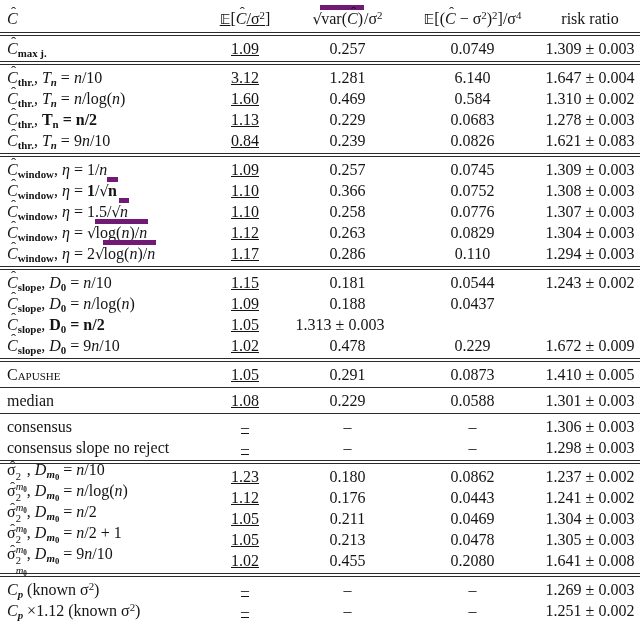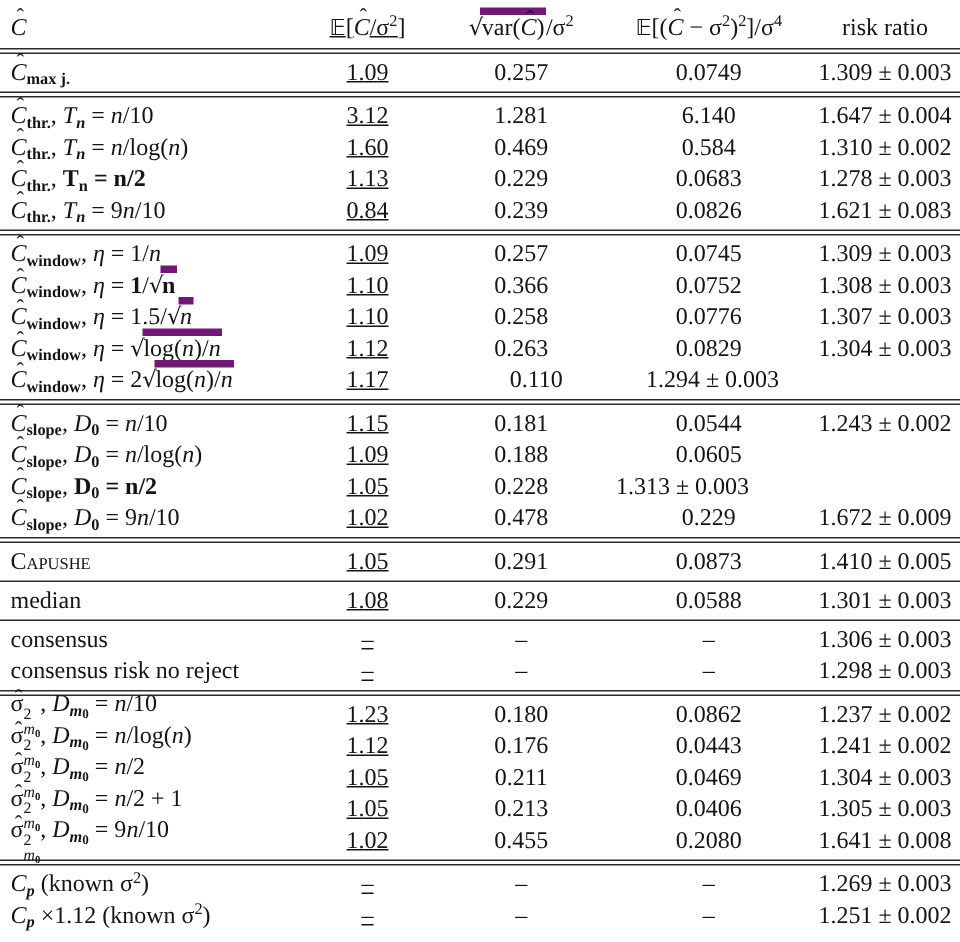--- a/index.html
+++ b/index.html
@@ -130,43 +130,43 @@
         <div class="row">
           <div class="c c1"><span class="hw"><i>C</i><span class="hm">ˆ</span></span><sub>window</sub>, <i>η</i> = <span class="rad">√</span><span class="rx">log(<i>n</i>)/<i>n</i></span></div>
           <div class="c c2">1.12</div>
           <div class="c c3">0.263</div>
           <div class="c c4">0.0829</div>
           <div class="c c5">1.304 ± 0.003</div>
         </div>
         <div class="row">
           <div class="c c1"><span class="hw"><i>C</i><span class="hm">ˆ</span></span><sub>window</sub>, <i>η</i> = 2<span class="rad">√</span><span class="rx">log(<i>n</i>)/<i>n</i></span></div>
           <div class="c c2">1.17</div>
+          <div class="c c3">0.286</div>
           <div class="c c4">0.110</div>
           <div class="c c5">1.294 ± 0.003</div>
         </div>
       </div>
       <div class="rule double"></div>
       <div class="section">
         <div class="row">
           <div class="c c1"><span class="hw"><i>C</i><span class="hm">ˆ</span></span><sub>slope</sub>, <i>D</i><sub>0</sub> = <i>n</i>/10</div>
           <div class="c c2">1.15</div>
           <div class="c c3">0.181</div>
           <div class="c c4">0.0544</div>
           <div class="c c5">1.243 ± 0.002</div>
         </div>
         <div class="row">
           <div class="c c1"><span class="hw"><i>C</i><span class="hm">ˆ</span></span><sub>slope</sub>, <i>D</i><sub>0</sub> = <i>n</i>/log(<i>n</i>)</div>
           <div class="c c2">1.09</div>
           <div class="c c3">0.188</div>
-          <div class="c c4">0.0605</div>
+          <div class="c c4">0.0437</div>
         </div>
         <div class="row">
           <div class="c c1"><span class="hw"><i>C</i><span class="hm">ˆ</span></span><sub>slope</sub>, <b>D<sub>0</sub> = n/2</b></div>
           <div class="c c2">1.05</div>
-          <div class="c c3">0.228</div>
           <div class="c c5">1.313 ± 0.003</div>
         </div>
         <div class="row">
           <div class="c c1"><span class="hw"><i>C</i><span class="hm">ˆ</span></span><sub>slope</sub>, <i>D</i><sub>0</sub> = 9<i>n</i>/10</div>
           <div class="c c2">1.02</div>
           <div class="c c3">0.478</div>
           <div class="c c4">0.229</div>
           <div class="c c5">1.672 ± 0.009</div>
         </div>
       </div>
@@ -193,21 +193,21 @@
       <div class="rule single"></div>
       <div class="section">
         <div class="row">
           <div class="c c1">consensus</div>
           <div class="c c2">–</div>
           <div class="c c3">–</div>
           <div class="c c4">–</div>
           <div class="c c5">1.306 ± 0.003</div>
         </div>
         <div class="row">
-          <div class="c c1">consensus risk no reject</div>
+          <div class="c c1">consensus slope no reject</div>
           <div class="c c2">–</div>
           <div class="c c3">–</div>
           <div class="c c4">–</div>
           <div class="c c5">1.298 ± 0.003</div>
         </div>
       </div>
       <div class="rule double"></div>
       <div class="section">
         <div class="row">
           <div class="c c1"><span class="hw">σ<span class="hm hms">ˆ</span></span><span class="ss">
@@ -239,21 +239,21 @@
           <div class="c c4">0.0469</div>
           <div class="c c5">1.304 ± 0.003</div>
         </div>
         <div class="row">
           <div class="c c1"><span class="hw">σ<span class="hm hms">ˆ</span></span><span class="ss">
               <span>2</span>
               <span><i>m</i><sub>0</sub></span>
             </span>, <i>D</i><sub><i>m</i><sub>0</sub></sub> = <i>n</i>/2 + 1</div>
           <div class="c c2">1.05</div>
           <div class="c c3">0.213</div>
-          <div class="c c4">0.0406</div>
+          <div class="c c4">0.0478</div>
           <div class="c c5">1.305 ± 0.003</div>
         </div>
         <div class="row">
           <div class="c c1"><span class="hw">σ<span class="hm hms">ˆ</span></span><span class="ss">
               <span>2</span>
               <span><i>m</i><sub>0</sub></span>
             </span>, <i>D</i><sub><i>m</i><sub>0</sub></sub> = 9<i>n</i>/10</div>
           <div class="c c2">1.02</div>
           <div class="c c3">0.455</div>
           <div class="c c4">0.2080</div>

